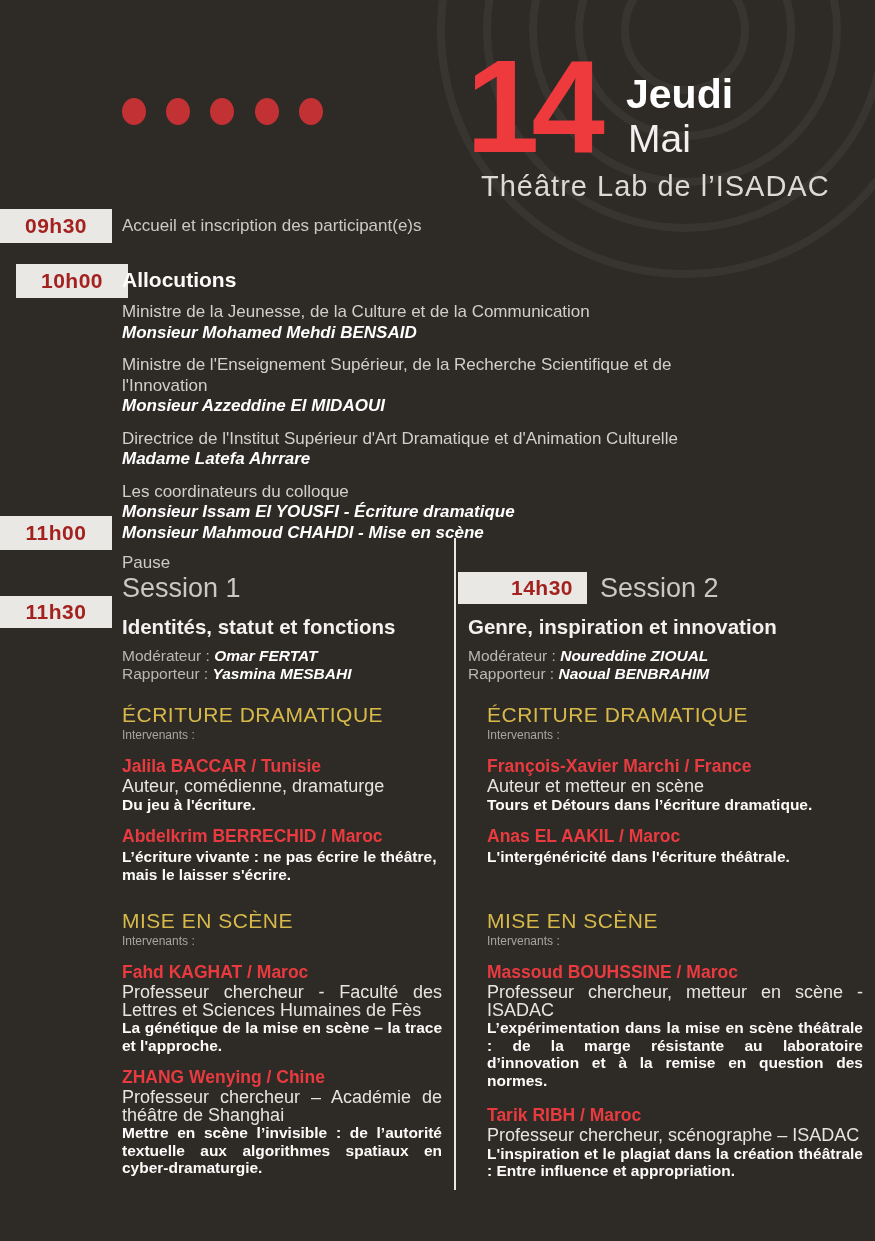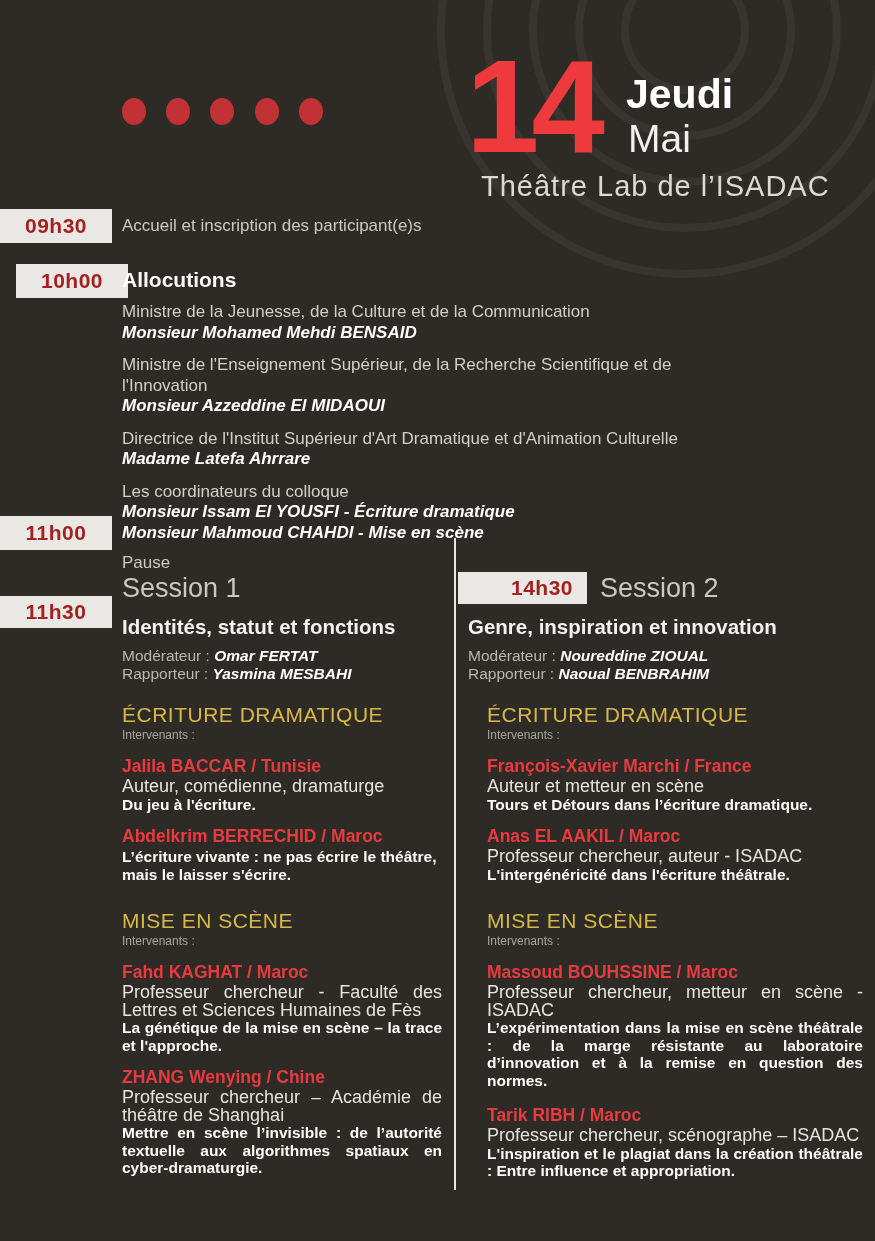--- a/index.html
+++ b/index.html
@@ -173,21 +173,20 @@
   <div class="block right b1">
     <div class="cat-heading">ÉCRITURE DRAMATIQUE</div>
     <div class="intervenants">Intervenants :</div>
     <div class="speaker">
       <div class="speaker-name">François-Xavier Marchi / France</div>
       <div class="speaker-role">Auteur et metteur en scène</div>
       <div class="talk-title">Tours et Détours dans l’écriture dramatique.</div>
     </div>
     <div class="speaker">
       <div class="speaker-name">Anas EL AAKIL / Maroc</div>
-      <div class="speaker-role">Professeur chercheur, auteur - ISADAC</div>
       <div class="talk-title">L'intergénéricité dans l'écriture théâtrale.</div>
     </div>
   </div>
 
   <div class="block right b2">
     <div class="cat-heading">MISE EN SCÈNE</div>
     <div class="intervenants">Intervenants :</div>
     <div class="speaker" style="margin-bottom:16px;">
       <div class="speaker-name">Massoud BOUHSSINE / Maroc</div>
       <div class="speaker-role justify">Professeur chercheur, metteur en scène - ISADAC</div>

